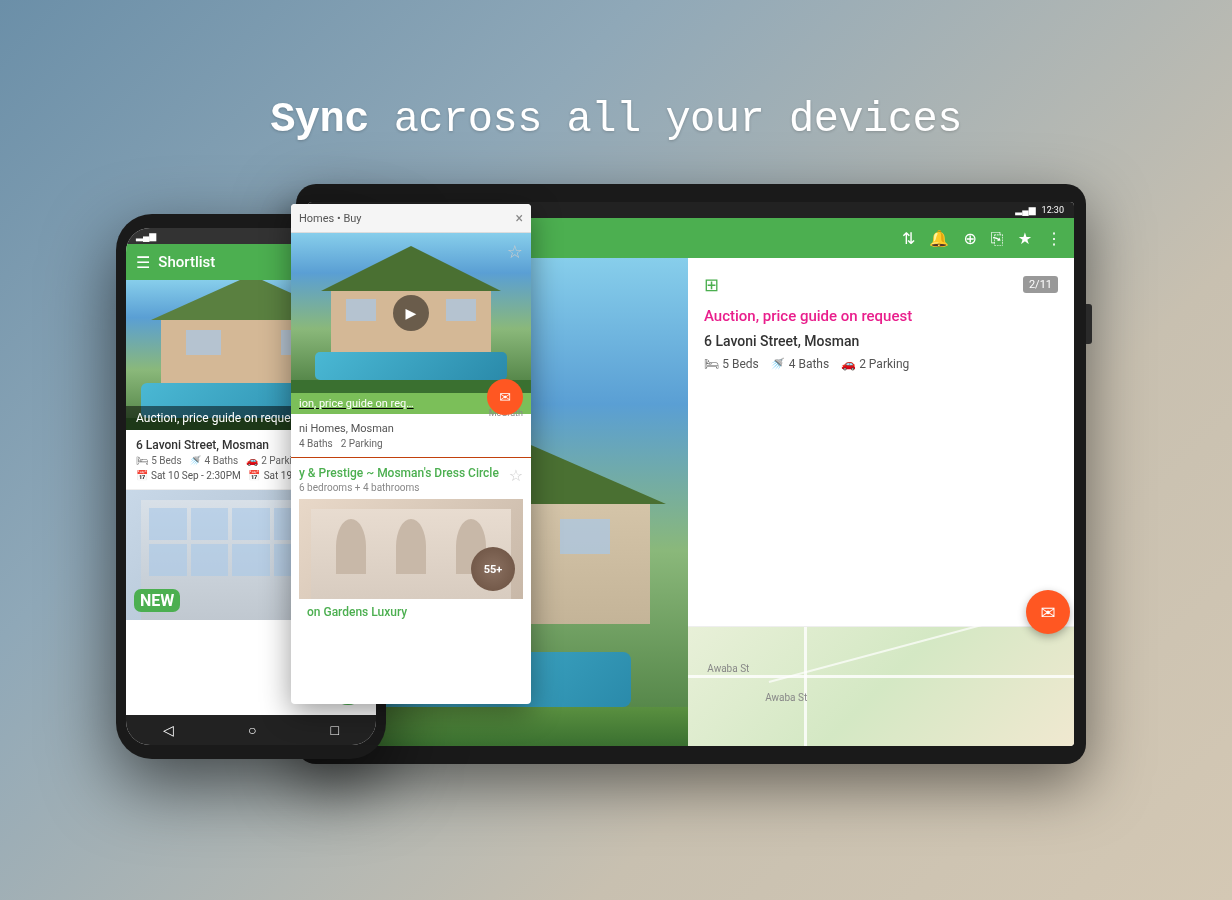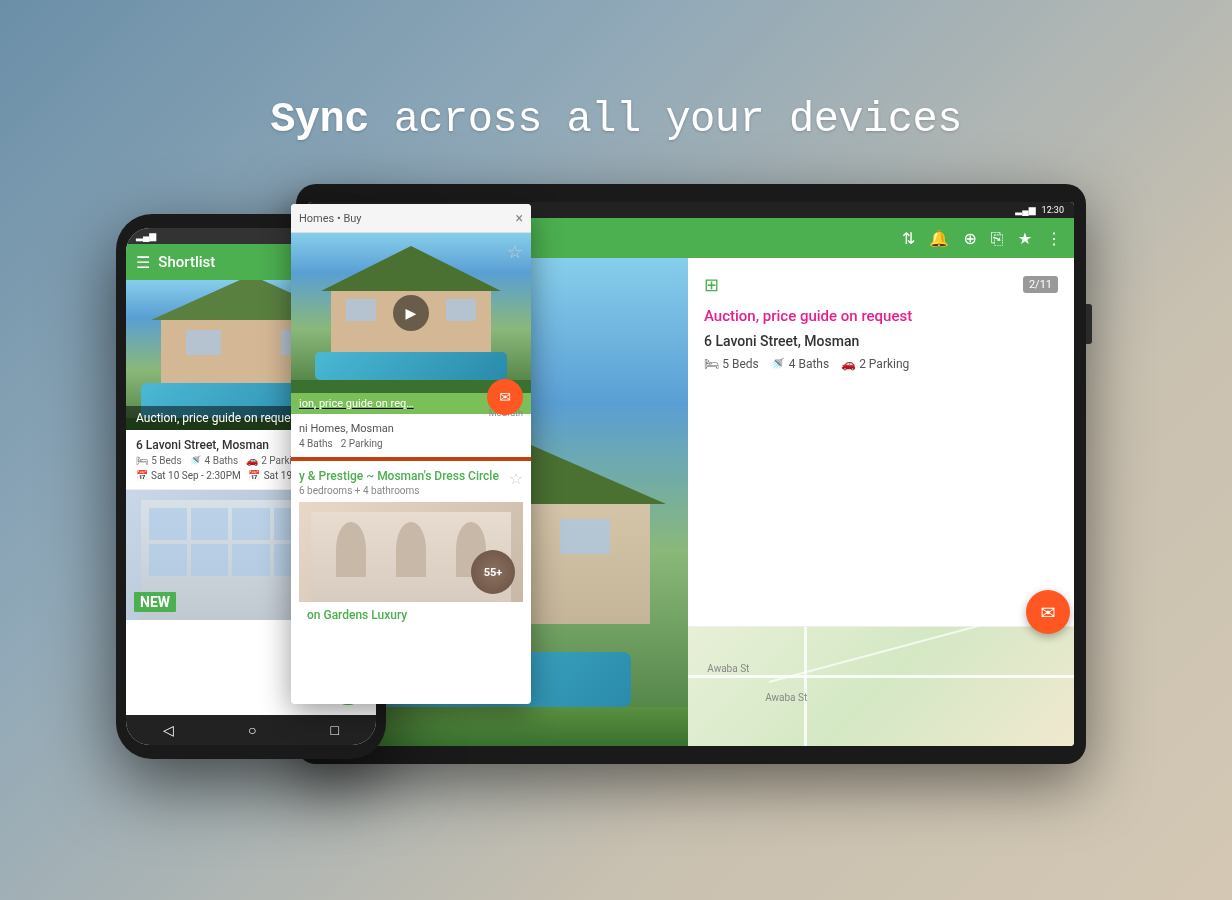--- a/index.html
+++ b/index.html
@@ -348,23 +348,23 @@
       position: relative;
       overflow: hidden;
     }
 
     .new-badge {
       position: absolute;
       bottom: 8px;
       left: 8px;
       background: #4caf50;
       color: #fff;
-      font-size: 14px;
+      font-size: 16px;
       padding: 2px 6px;
-      border-radius: 1px;
+      border-radius: 7px;
       font-weight: 700;
     }
 
     .star-badge2 {
       position: absolute;
       top: 10px;
       right: 10px;
       color: #ffc107;
       font-size: 20px;
     }
@@ -512,21 +512,21 @@
 
     .popup-features {
       display: flex;
       gap: 8px;
       font-size: 10px;
       color: #666;
       margin-top: 3px;
     }
 
     .popup-listing2 {
-      border-top: 4px solid #c2410c;
+      border-top: 1px solid #c2410c;
       padding: 8px;
     }
 
     .popup-listing2-title {
       font-size: 12px;
       color: #4caf50;
       font-weight: 500;
     }
 
     .popup-listing2-subtitle {

